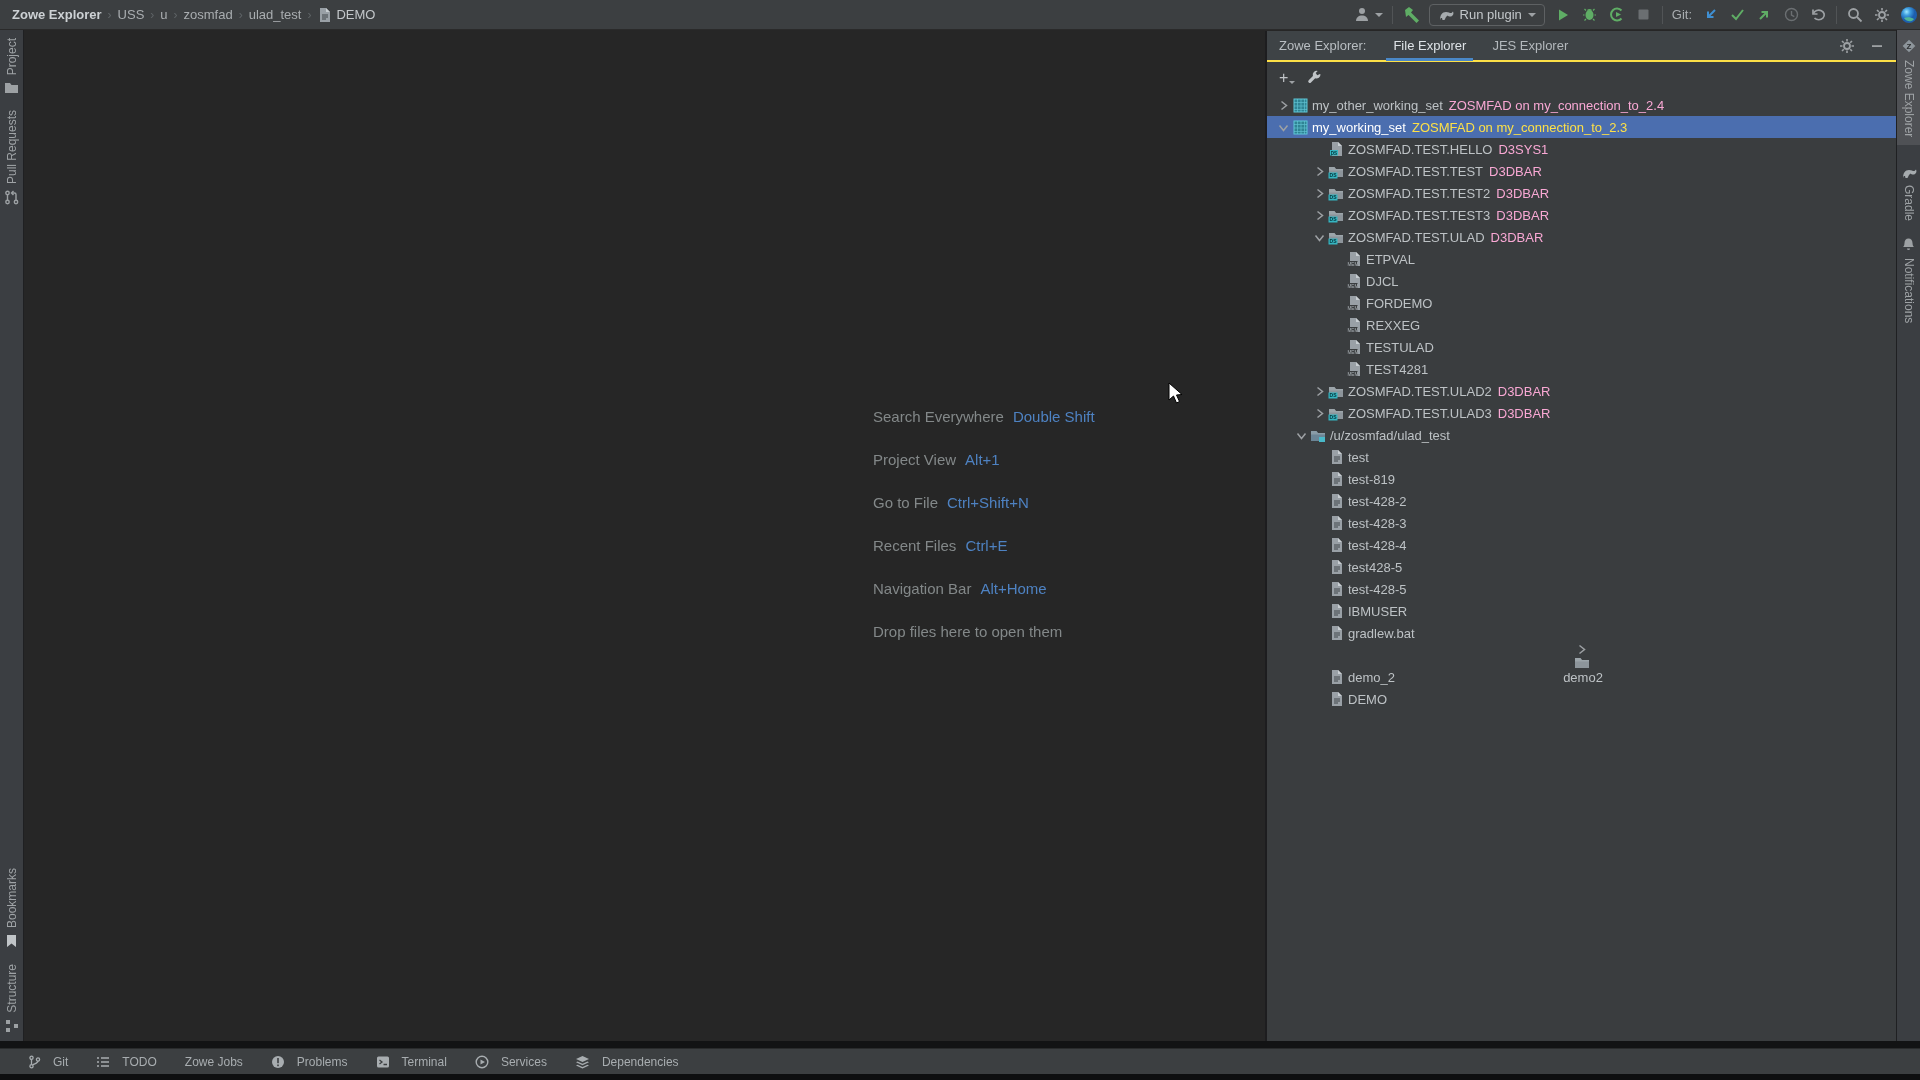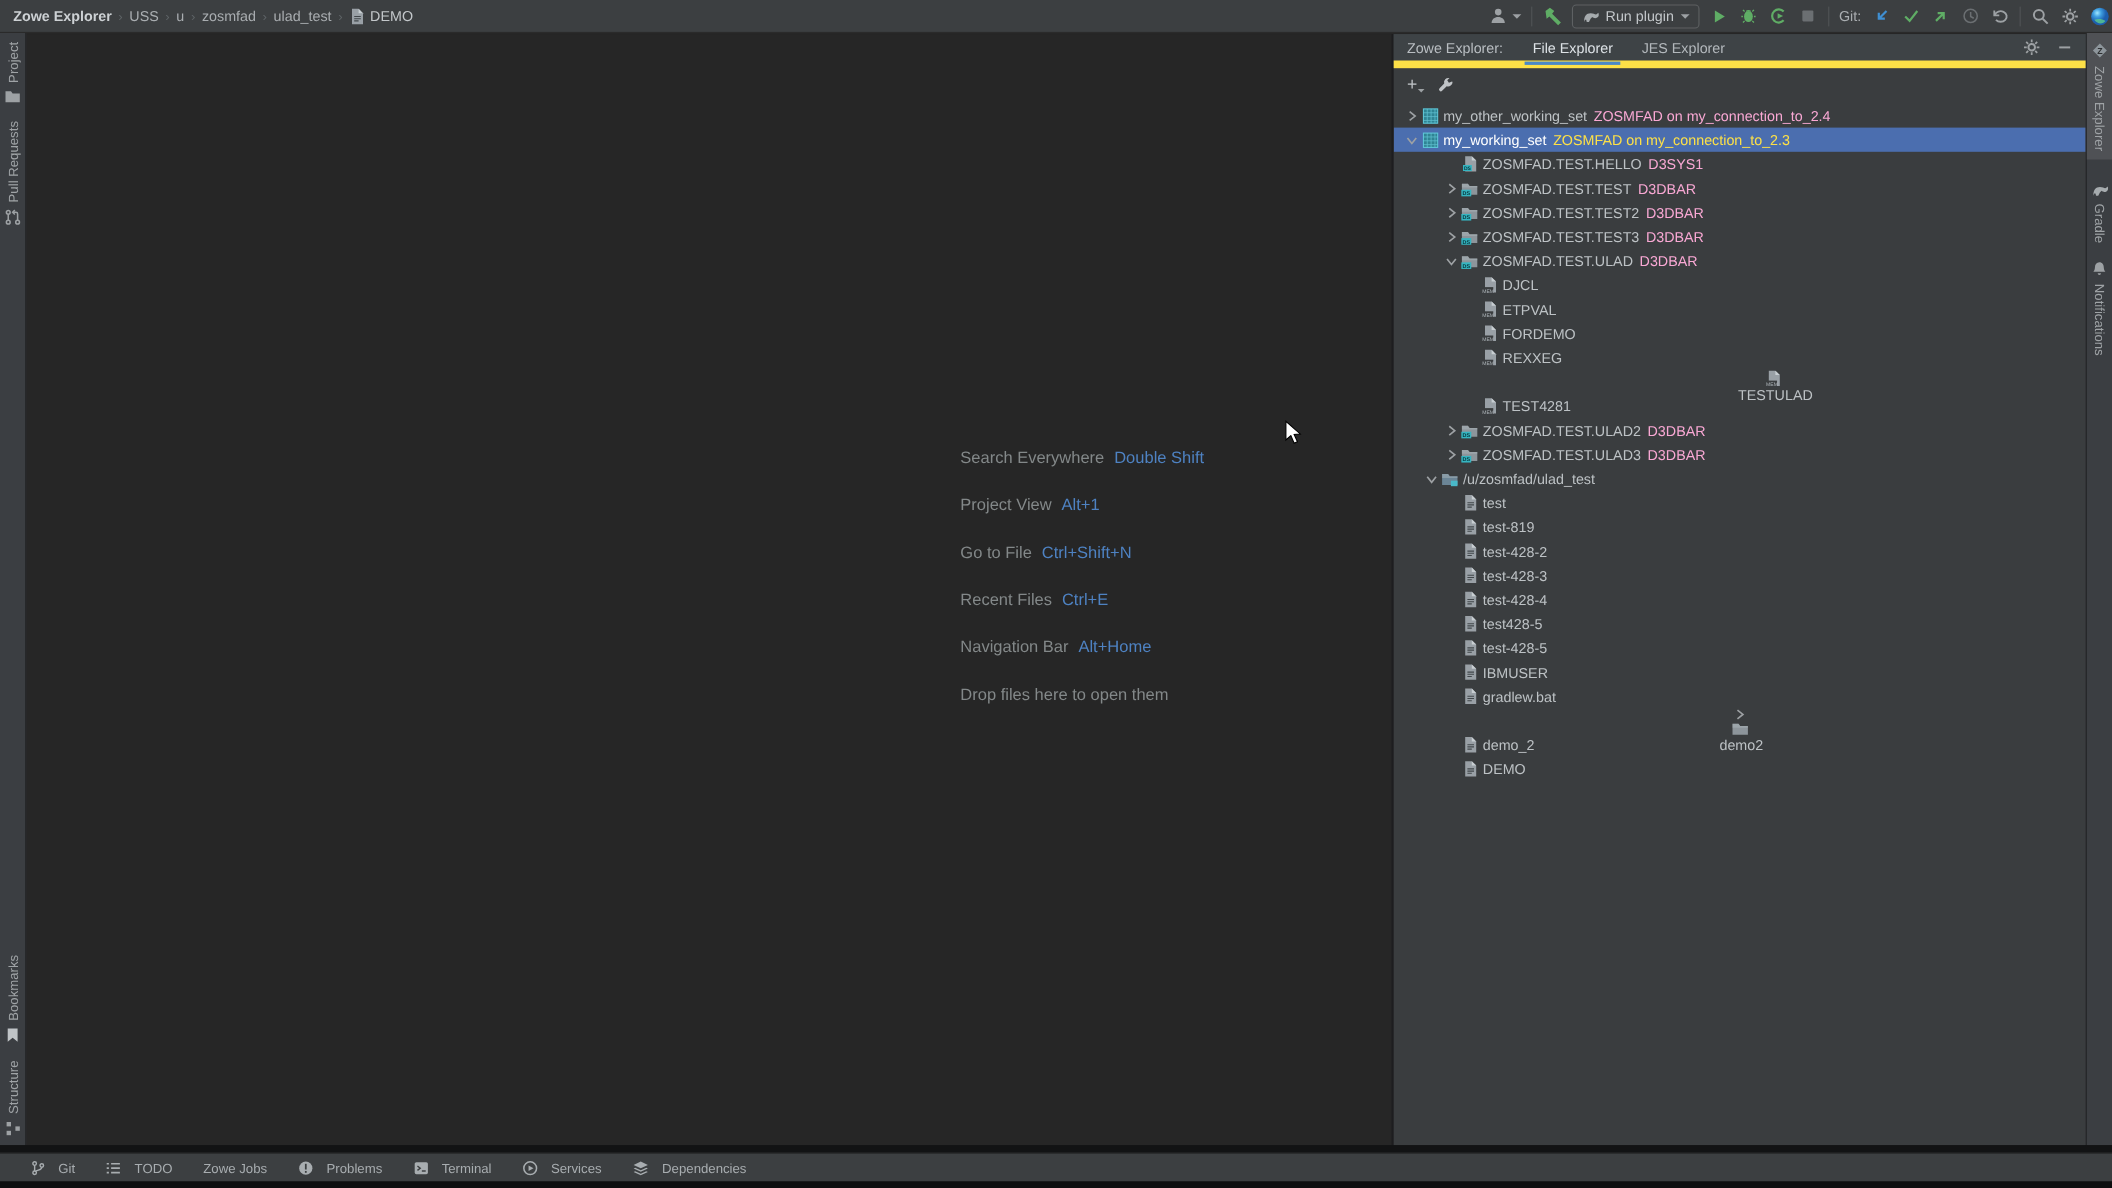--- a/index.html
+++ b/index.html
@@ -38,21 +38,21 @@
   
   #editor { left:25px; top:31px; width:1240px; height:1010px; background:#262626; }
   #splitter { left:1265px; top:31px; width:2px; height:1010px; background:#1d1d1f; }
   #shortcuts { position:absolute; left:848px; top:364px; font-size:15px; }
   .sc-line { height:43px; display:flex; align-items:center; gap:9px; white-space:nowrap; }
   .sc-label { color:#838889; }
   .sc-keys { color:#4e82c2; }
 
   
   #panel { left:1267px; top:31px; width:629px; height:1010px; background:#3a3d3f; }
-  #panel-header { height:31px; background:#3e4346; border-bottom:7px solid #fde047;
+  #panel-header { height:31px; background:#3e4346; border-bottom:2px solid #fde047;
     display:flex; align-items:center; font-size:13px; color:#b3b8bc; }
   #panel-title { padding:0 14px 0 12px; color:#b9bec2; }
   .panel-tab { position:relative; height:31px; display:flex; align-items:center; padding:0 13px; cursor:default; }
   .panel-tab.selected { color:#dde2e6; }
   .panel-tab.selected::after { content:""; position:absolute; left:6px; right:6px; bottom:0;
     height:3px; background:#4a88c7; }
   #panel-header .hdr-actions { margin-left:auto; display:flex; align-items:center; gap:12px; padding-right:10px; }
   #panel-toolbar { height:31px; display:flex; align-items:center; gap:10px; padding-left:12px;
     color:#c0c4c7; }
   #add-btn { display:flex; align-items:flex-end; font-size:16px; line-height:14px; }
@@ -450,33 +450,33 @@
       <div class="row" style="padding-left: 62px;">
         <span class="twisty"></span>
         <span class="node-ico">
           <svg width="15" height="16" viewBox="0 0 15 16">
             <path d="M3 1h6l4 4v10H3z" fill="#99a0a6"></path>
             <path d="M9 1l4 4H9z" fill="#c8ced2"></path>
             <rect x="0.5" y="10" width="10" height="5.5" fill="#3a3d3f"></rect>
             <text x="0.5" y="15" font-size="4.6" fill="#aab1b6">MEM</text>
           </svg>
         </span>
-        <span class="lbl">DJCL</span>
+        <span class="lbl">ETPVAL</span>
       </div>
       <div class="row" style="padding-left: 62px;">
         <span class="twisty"></span>
         <span class="node-ico">
           <svg width="15" height="16" viewBox="0 0 15 16">
             <path d="M3 1h6l4 4v10H3z" fill="#99a0a6"></path>
             <path d="M9 1l4 4H9z" fill="#c8ced2"></path>
             <rect x="0.5" y="10" width="10" height="5.5" fill="#3a3d3f"></rect>
             <text x="0.5" y="15" font-size="4.6" fill="#aab1b6">MEM</text>
           </svg>
         </span>
-        <span class="lbl">ETPVAL</span>
+        <span class="lbl">DJCL</span>
       </div>
       <div class="row" style="padding-left: 62px;">
         <span class="twisty"></span>
         <span class="node-ico">
           <svg width="15" height="16" viewBox="0 0 15 16">
             <path d="M3 1h6l4 4v10H3z" fill="#99a0a6"></path>
             <path d="M9 1l4 4H9z" fill="#c8ced2"></path>
             <rect x="0.5" y="10" width="10" height="5.5" fill="#3a3d3f"></rect>
             <text x="0.5" y="15" font-size="4.6" fill="#aab1b6">MEM</text>
           </svg>
@@ -488,21 +488,21 @@
         <span class="node-ico">
           <svg width="15" height="16" viewBox="0 0 15 16">
             <path d="M3 1h6l4 4v10H3z" fill="#99a0a6"></path>
             <path d="M9 1l4 4H9z" fill="#c8ced2"></path>
             <rect x="0.5" y="10" width="10" height="5.5" fill="#3a3d3f"></rect>
             <text x="0.5" y="15" font-size="4.6" fill="#aab1b6">MEM</text>
           </svg>
         </span>
         <span class="lbl">REXXEG</span>
       </div>
-      <div class="row" style="padding-left: 62px; flex-direction: column;">
+      <div class="row" style="padding-left: 62px;">
         <span class="twisty"></span>
         <span class="node-ico">
           <svg width="15" height="16" viewBox="0 0 15 16">
             <path d="M3 1h6l4 4v10H3z" fill="#99a0a6"></path>
             <path d="M9 1l4 4H9z" fill="#c8ced2"></path>
             <rect x="0.5" y="10" width="10" height="5.5" fill="#3a3d3f"></rect>
             <text x="0.5" y="15" font-size="4.6" fill="#aab1b6">MEM</text>
           </svg>
         </span>
         <span class="lbl">TESTULAD</span>

